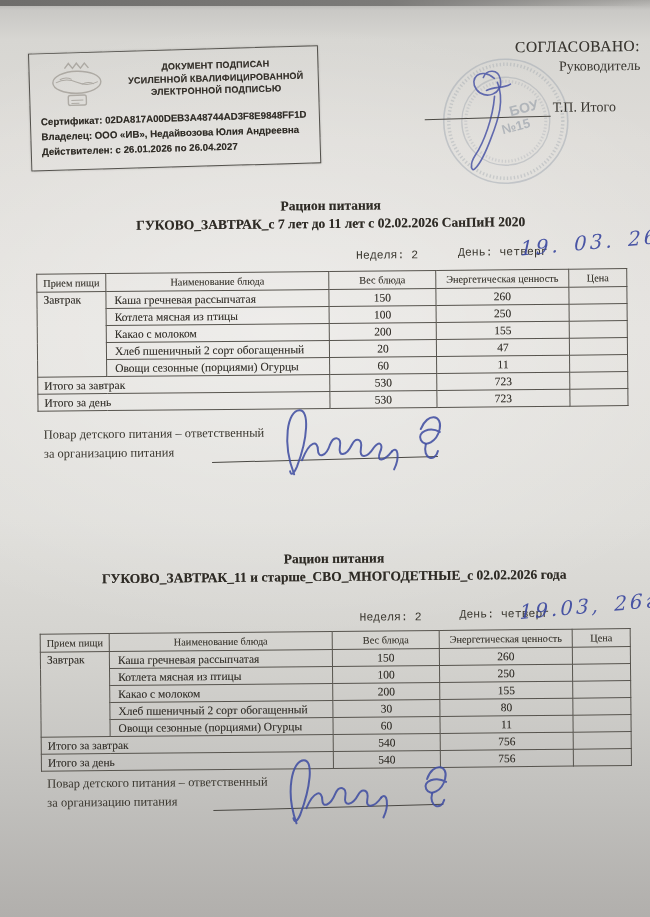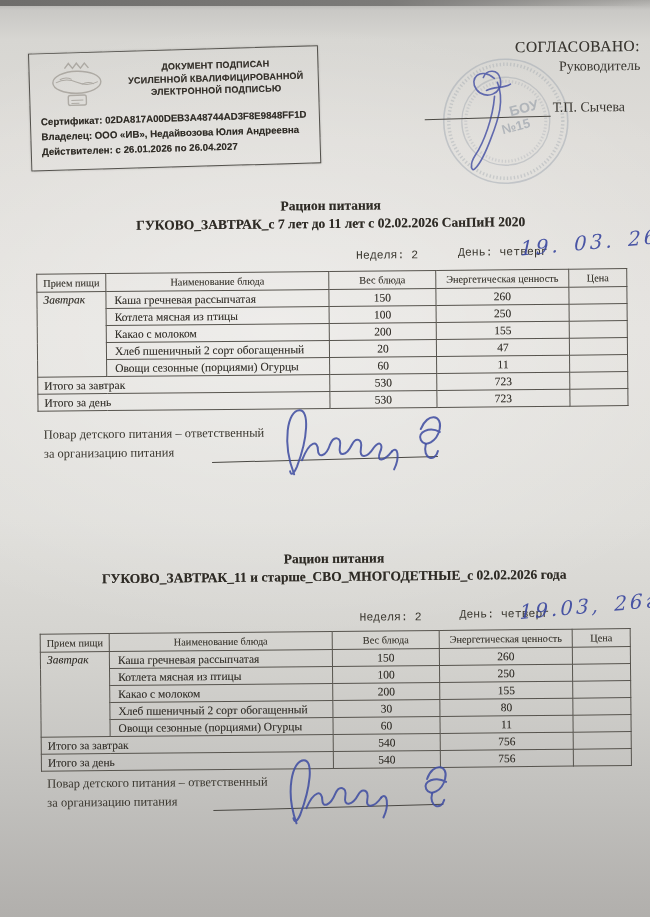--- a/index.html
+++ b/index.html
@@ -43,21 +43,21 @@
     transform:rotate(-4.5deg) skewX(-6deg);white-space:nowrap;}
 
   
   table.menu-table{position:absolute;left:38px;border-collapse:collapse;width:590px;
     font-size:11.5px;color:#33302a;table-layout:fixed;}
   .menu-table th,.menu-table td{border:1px solid #57544e;padding:0 4px;height:16px;
     text-shadow:0 0 .5px rgba(60,56,50,.4);overflow:hidden;white-space:nowrap;}
   .menu-table th{font-weight:normal;font-size:10.3px;text-align:center;height:17px;color:#3b3830;}
   .menu-table td.dish{text-align:left;padding-left:8px;}
   .menu-table td.num{text-align:center;}
-  .menu-table td.meal-cell{vertical-align:top;padding-top:1px;padding-left:6px;text-align:left;font-style:italic;}
+  .menu-table td.meal-cell{vertical-align:top;padding-top:1px;padding-left:6px;text-align:left;}
   .menu-table td.total-label{text-align:left;padding-left:6px;}
 
   
   .cook-line{position:absolute;left:44px;font-size:12.5px;line-height:19px;color:#3a372f;}
   .cook-underline{position:absolute;height:1.2px;background:#4a4843;transform:rotate(-1deg);}
   .cook-sign{position:absolute;width:175px;height:78px;}
   svg .ink{fill:none;stroke:#414ea2;stroke-width:2;stroke-linecap:round;stroke-linejoin:round;opacity:.88;}
   svg .ink-thin{fill:none;stroke:#4a55a6;stroke-width:1.6;stroke-linecap:round;opacity:.85;}
   svg .stamp-ring{fill:none;stroke:#9aa2ac;}
   .stamp-center-text{font-family:"Liberation Sans", sans-serif;font-weight:bold;fill:#98a0aa;opacity:.65;}
@@ -107,21 +107,21 @@
       <text class="stamp-center-text" x="64" y="80" font-size="13" transform="rotate(-14 64 80)">№15</text>
     </svg>
 
     <svg class="approval-sign" viewBox="0 0 100 120">
       <path class="ink-thin" d="M38,22 C24,10 12,22 20,33 C28,44 47,38 44,23 C42,12 30,13 27,21"></path>
       <path class="ink-thin" d="M41,26 C48,44 42,62 34,82 C29,95 22,108 18,112 C14,116 12,108 18,99 C27,86 36,62 38,40"></path>
       <path class="ink-thin" d="M30,34 C38,30 48,32 54,28"></path>
     </svg>
 
     <div class="name-underline"></div>
-    <div class="approver-name">Т.П. Сычева</div>
+    <div class="approver-name">Т.П. Итого</div>
 
     <div class="sec-title" style="top:198px">Рацион питания</div>
     <div class="sec-title" style="top:216px">ГУКОВО_ЗАВТРАК_с 7 лет до 11 лет с 02.02.2026 СанПиН 2020</div>
     <div class="week-label" style="left:358px;top:249px">Неделя: 2</div>
     <div class="day-label" style="left:460px;top:247px">День: четверг</div>
     <div class="hw-date" style="left:522px;top:232px">19. 03. 26г.</div>
 
     <table class="menu-table" style="top:271px">
       <colgroup>
           <col style="width:69px">

